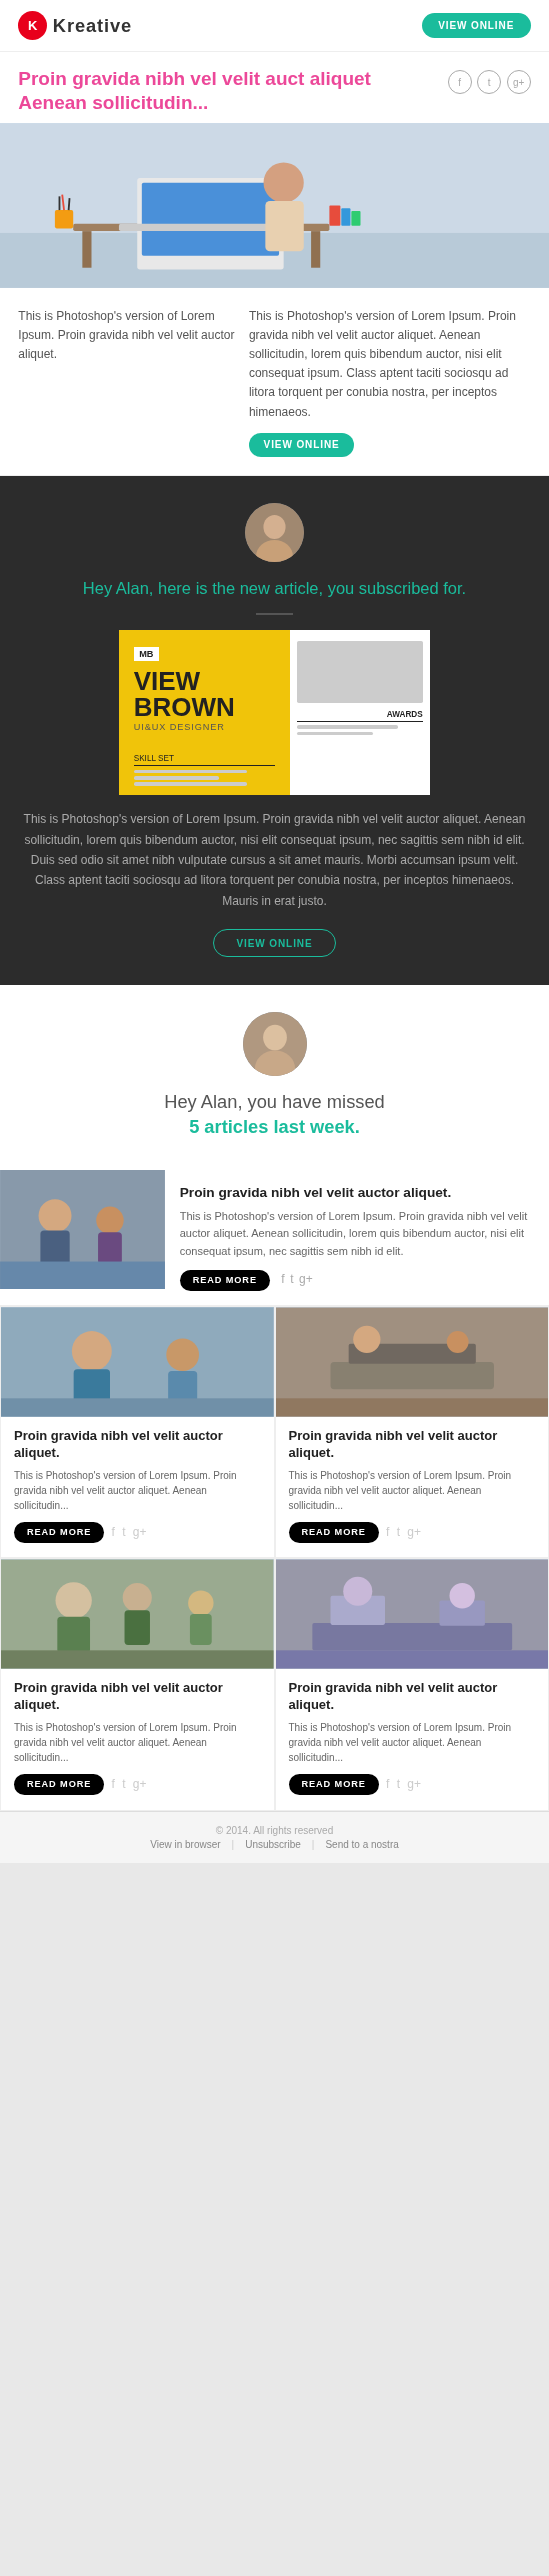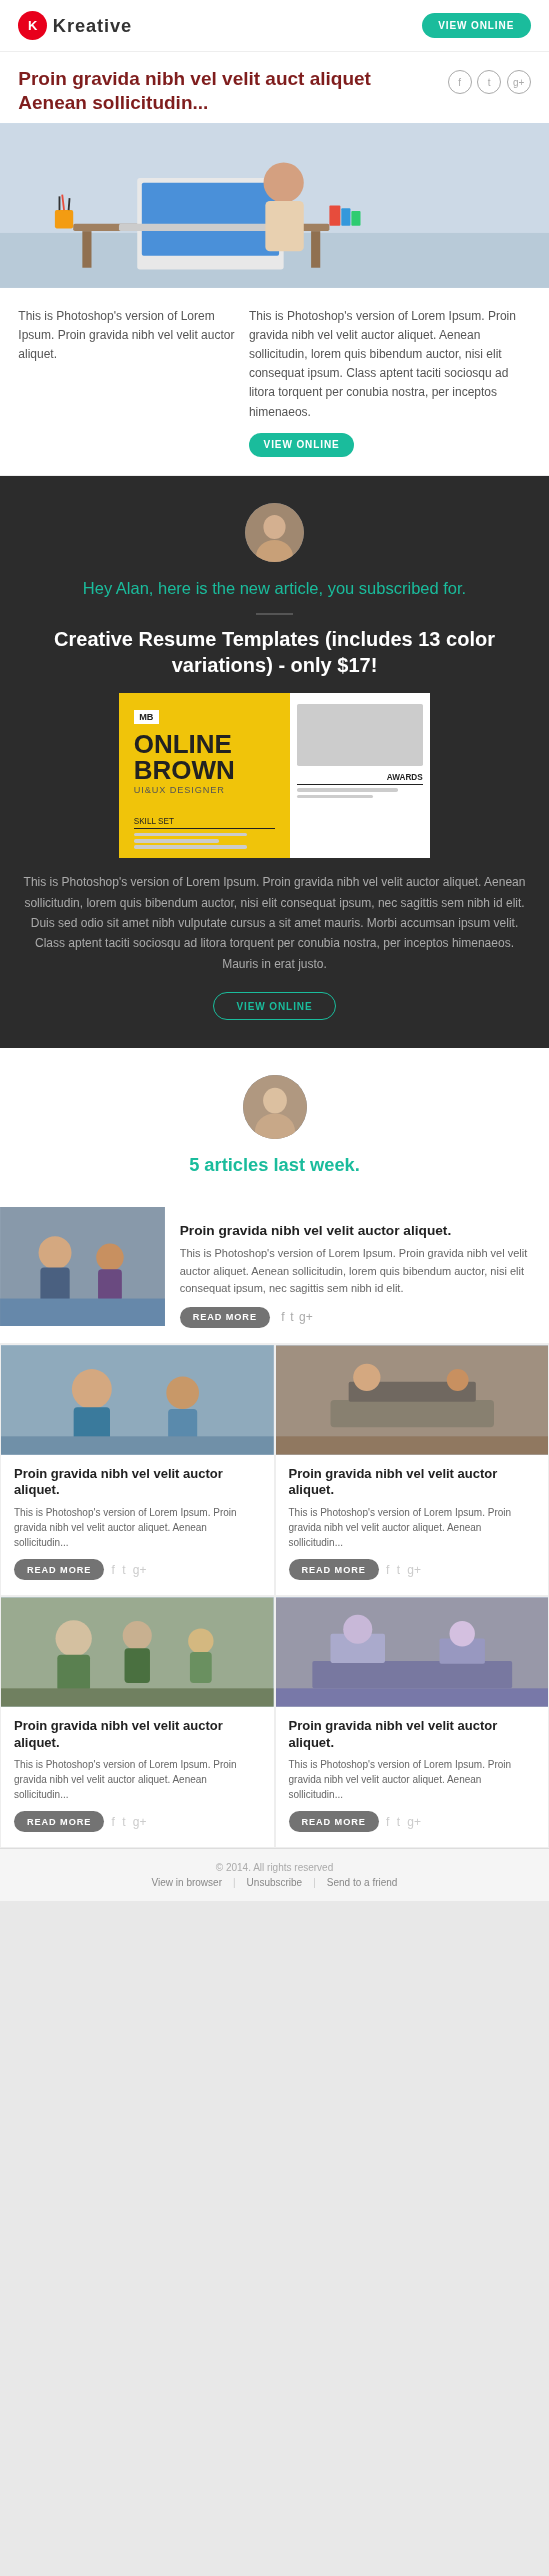--- a/index.html
+++ b/index.html
@@ -47,41 +47,41 @@
     
     .missed-section { background: #fff; padding: 27.5px 18.3px; text-align: center; }
     .missed-avatar { width: 64px; height: 64px; border-radius: 50%; background: #888; margin: 0 auto 14.7px; overflow: hidden; }
     .missed-text { font-size: 18.3px; color: #555; margin-bottom: 3.7px; }
     .missed-highlight { color: #1abc9c; font-weight: bold; }
     .article-featured { display: flex; background: #fff; border-bottom: 0.9px solid #eee; }
     .article-featured-img { width: 165px; min-width: 165px; height: 119px; background: #b8c8d8; overflow: hidden; }
     .article-featured-content { padding: 14.7px; flex: 1; }
     .article-title { font-size: 13.7px; font-weight: bold; color: #222; margin-bottom: 5.5px; line-height: 1.3; }
     .article-body { font-size: 11px; color: #666; line-height: 1.6; margin-bottom: 9.2px; }
-    .read-more-btn { background: #737373; color: #fff; padding: 5.5px 13px; border-radius: 18.3px; font-size: 9.2px; font-weight: bold; text-transform: uppercase; letter-spacing: 0.9px; border: none; cursor: pointer; display: inline-block; }
+    .read-more-btn { background: #000000; color: #fff; padding: 5.5px 13px; border-radius: 18.3px; font-size: 9.2px; font-weight: bold; text-transform: uppercase; letter-spacing: 0.9px; border: none; cursor: pointer; display: inline-block; }
     .article-social { display: inline-flex; gap: 5.5px; margin-left: 7.3px; vertical-align: middle; }
     .art-social { font-size: 12px; color: #aaa; cursor: pointer; }
 
     .article-grid { display: grid; grid-template-columns: 1fr 1fr; gap: 0; }
     .article-card { background: #fff; border: 0.9px solid #eee; padding: 0 0 14.7px; }
     .article-card-img { width: 100%; height: 110px; background: #c8d8e8; }
     .article-card-content { padding: 11px 13px 0; }
     .article-card-title { font-size: 13px; font-weight: bold; color: #222; margin-bottom: 5.5px; line-height: 1.3; }
     .article-card-body { font-size: 10px; color: #666; line-height: 1.5; margin-bottom: 9.2px; }
     .article-card-footer { padding: 0 13px; display: flex; align-items: center; gap: 7.3px; }
 
     
     .footer { background: #f5f5f5; padding: 13px 18.3px; text-align: center; border-top: 0.9px solid #ddd; }
     .footer-text { font-size: 10px; color: #aaa; }
     .footer-links { font-size: 10px; color: #888; display: flex; justify-content: center; gap: 11px; margin-top: 3.7px; }
     .footer-link { color: #888; cursor: pointer; }
     .footer-divider-v { color: #ccc; }
 
     .header-title-row { display: flex; align-items: flex-start; padding: 14.7px 18.3px 7.3px; }
-    .header-title-text { font-size: 19px; font-weight: bold; color: #7f1d1d; line-height: 1.3; flex: 1; }
+    .header-title-text { font-size: 19px; font-weight: bold; color: #ec4899; line-height: 1.3; flex: 1; }
   </style>
 </head>
 <body>
 
 <div class="email-wrapper">
 
   <div class="header">
     <div class="logo">
       <div class="logo-icon">
         <span>K</span>
@@ -146,29 +146,28 @@
     <div class="avatar-circle">
       <svg width="59" height="59" viewBox="0 0 64 64" xmlns="http://www.w3.org/2000/svg">
         <circle cx="32" cy="32" r="32" fill="#a08870"></circle>
         <ellipse cx="32" cy="26" rx="12" ry="13" fill="#d4b090"></ellipse>
         <ellipse cx="32" cy="58" rx="20" ry="18" fill="#c8a078"></ellipse>
       </svg>
     </div>
 
     <p class="dark-subtitle">Hey Alan, here is the new article, you subscribed for.</p>
     <div class="dark-divider"></div>
-    <h2 class="dark-title">Creative Resume Templates (includes 13 color variations) - only $17!</h2>
 
     
     <div class="resume-card">
       <div class="resume-card-inner">
         <div class="resume-left">
           <div class="mb-badge">MB</div>
           <div class="resume-name">
-            <span>ONLINE</span><br>
+            <span>VIEW</span><br>
             <span>BROWN</span>
           </div>
           <div class="resume-subtitle">UI&amp;UX DESIGNER</div>
           <div class="resume-section-title">SKILL SET</div>
           <div class="resume-line"></div>
           <div class="resume-line short"></div>
           <div class="resume-line"></div>
         </div>
         <div class="resume-right">
           <div style="height:62px; background:#ccc; margin-bottom:7.3px; border-radius:1.8px;"></div>
@@ -184,20 +183,21 @@
   </div>
 
   <div class="missed-section">
     <div class="missed-avatar">
       <svg width="64" height="64" viewBox="0 0 70 70" xmlns="http://www.w3.org/2000/svg">
         <circle cx="35" cy="35" r="35" fill="#b09880"></circle>
         <ellipse cx="35" cy="28" rx="13" ry="14" fill="#dcc0a0"></ellipse>
         <ellipse cx="35" cy="62" rx="22" ry="20" fill="#c8a888"></ellipse>
       </svg>
     </div>
+    <p class="missed-text">Hey Alan, you have missed</p>
     <p class="missed-text missed-highlight">5 articles last week.</p>
   </div>
 
   <div class="article-featured">
     <div class="article-featured-img">
       <svg width="165" height="119" viewBox="0 0 180 130" xmlns="http://www.w3.org/2000/svg">
         <rect width="180" height="130" fill="#8899aa"></rect>
 
         <ellipse cx="60" cy="50" rx="18" ry="18" fill="#d4a880"></ellipse>
         <rect x="44" y="66" width="32" height="40" fill="#4a6080" rx="4"></rect>
@@ -319,18 +319,18 @@
 
   </div>
 
   <div class="footer">
     <div class="footer-text">© 2014. All rights reserved</div>
     <div class="footer-links">
       <span class="footer-link">View in browser</span>
       <span class="footer-divider-v">|</span>
       <span class="footer-link">Unsubscribe</span>
       <span class="footer-divider-v">|</span>
-      <span class="footer-link">Send to a friend</span>
+      <span class="footer-link">Send to a nostra</span>
     </div>
   </div>
 
 </div>
 
 
 </body></html>

